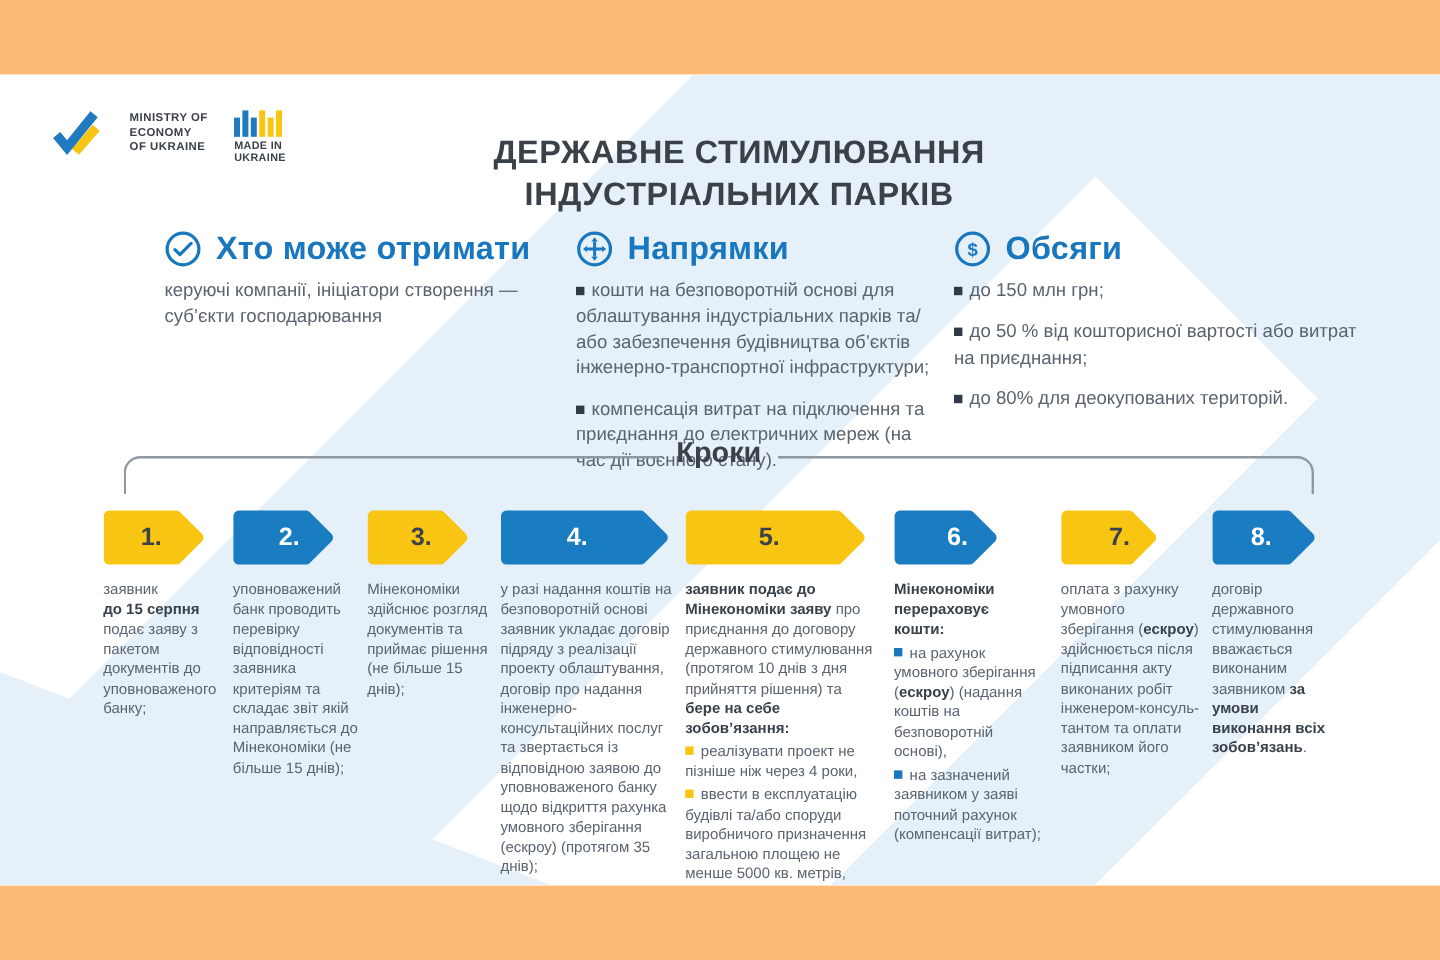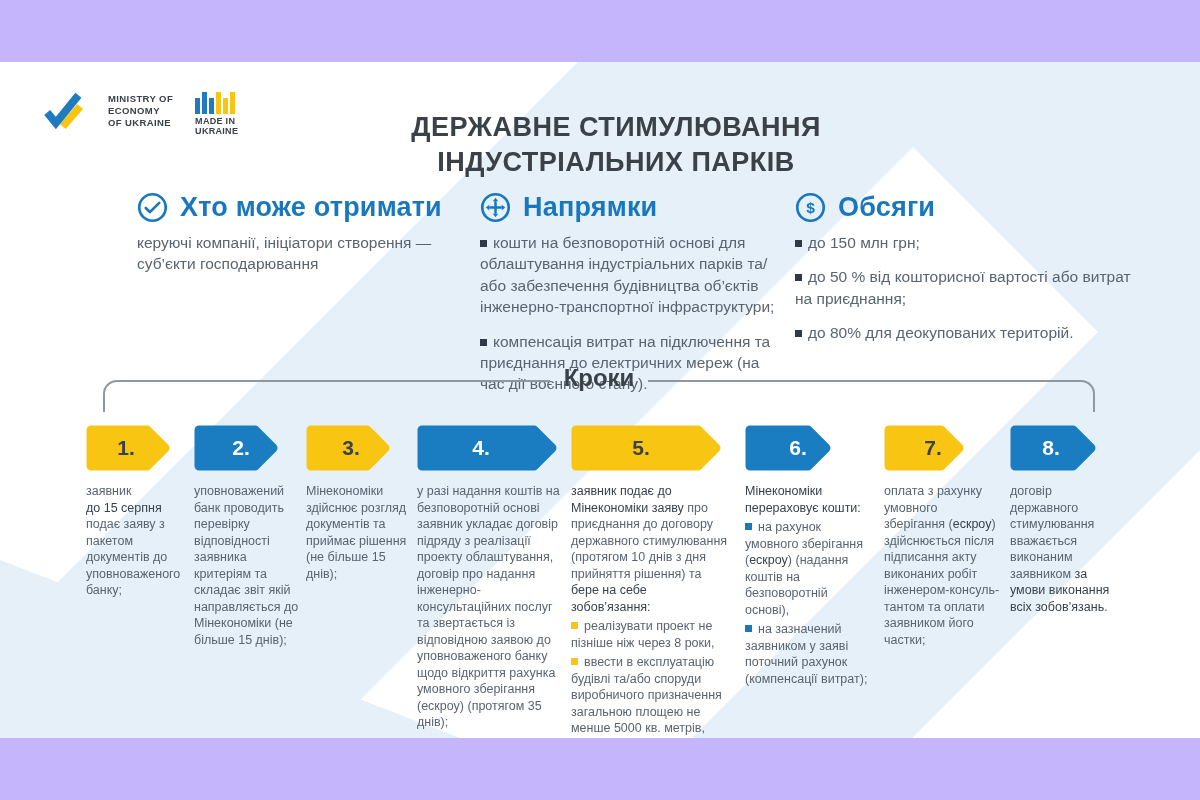--- a/index.html
+++ b/index.html
@@ -2,21 +2,21 @@
 <html style="--blue: #1877BE; --yellow: #F9C513; --dark: #3A4149; --gray: #5A6470; --bgblue: #E5F0F8; --navy: #2E3A48;"><head>
 <meta charset="utf-8">
 <style>
   :root{
     --blue:#1877BE; --yellow:#F9C513; --dark:#3A4149; --gray:#5A6470;
     --bgblue:#E5F0F8; --navy:#2E3A48; --line:#8F98A0;
   }
   *{box-sizing:border-box;margin:0;padding:0}
   body{width:1200px;height:800px;overflow:hidden;background:#fff;
        font-family:"Liberation Sans","DejaVu Sans",sans-serif;color:var(--gray);}
-  .canvas{position:relative;width:1200px;height:800px;background:#c4b5fd;}
+  .canvas{position:relative;width:1200px;height:800px;background:#fdba74;}
   .art{position:absolute;left:0;top:62px;width:1200px;height:676px;background:#fff;overflow:hidden;}
   .bg{position:absolute;inset:0;z-index:0}
   .content{position:absolute;inset:0;z-index:1}
 
   
   .logo-wrap{position:absolute;left:42px;top:26px;display:flex;align-items:flex-start;gap:14px}
   .mark{flex:0 0 auto}
   .logo-lines{font-size:9.5px;font-weight:700;color:var(--dark);line-height:1.25;letter-spacing:.4px;padding-top:5px}
   .madein{display:flex;flex-direction:column;margin-left:8px;padding-top:2px}
   .bars{display:flex;align-items:flex-end;gap:2px;height:24px}
@@ -35,21 +35,21 @@
   .sec-body .para:last-child{margin-bottom:0}
   #sec-0{left:137px;width:325px}
   #sec-1{left:480px;width:308px}
   #sec-2{left:795px;width:345px}
 
   
   .sq{display:inline-block;width:7px;height:7px;margin-right:6px;vertical-align:1px}
   .sq-navy{background:var(--navy)}
   .sq-yellow{background:var(--yellow)}
   .sq-blue{background:var(--blue)}
-  .b{font-weight:400;color:#39424B}
+  .b{font-weight:700;color:#39424B}
   .i{}
 
   
   .bracket{position:absolute;left:103px;top:318px;width:992px;display:flex;align-items:flex-start}
   .bracket .seg{flex:1;height:32px;border-top:2px solid var(--line)}
   .bracket .seg.l{border-left:2px solid var(--line);border-top-left-radius:14px}
   .bracket .seg.r{border-right:2px solid var(--line);border-top-right-radius:14px}
   .bracket .lbl{margin:-16px 14px 0 14px;font-size:24px;font-weight:700;color:var(--dark)}
 
   
@@ -217,21 +217,21 @@
 
       <div class="step" id="step-4">
         <div class="arrow yellow">
           <svg width="150" height="46" viewBox="0 0 150 46">
               <path d="M5,5 H127 L145,23 L127,41 H5 Z" fill="currentColor" stroke="currentColor" stroke-width="9" stroke-linejoin="round"></path>
             </svg>
           <span class="num">5.</span>
         </div>
         <div class="step-text">
             <div class="para"><span class="b">заявник подає до Мінекономіки заяву</span><span> про приєднання до договору державного стимулювання (протягом 10 днів з дня прийняття рішення) та </span><span class="b">бере на себе зобов’язання:</span></div>
-            <div class="para"><span class="sq sq-yellow"></span><span>реалізувати проект не пізніше ніж через 8 роки,</span></div>
+            <div class="para"><span class="sq sq-yellow"></span><span>реалізувати проект не пізніше ніж через 4 роки,</span></div>
             <div class="para"><span class="sq sq-yellow"></span><span>ввести в експлуатацію будівлі та/або споруди виробничого призначення загальною площею не менше 5000 кв. метрів,</span></div>
           </div>
       </div>
 
       <div class="step" id="step-5">
         <div class="arrow blue">
           <svg width="86" height="46" viewBox="0 0 86 46">
               <path d="M5,5 H63 L81,23 L63,41 H5 Z" fill="currentColor" stroke="currentColor" stroke-width="9" stroke-linejoin="round"></path>
             </svg>
           <span class="num">6.</span>

